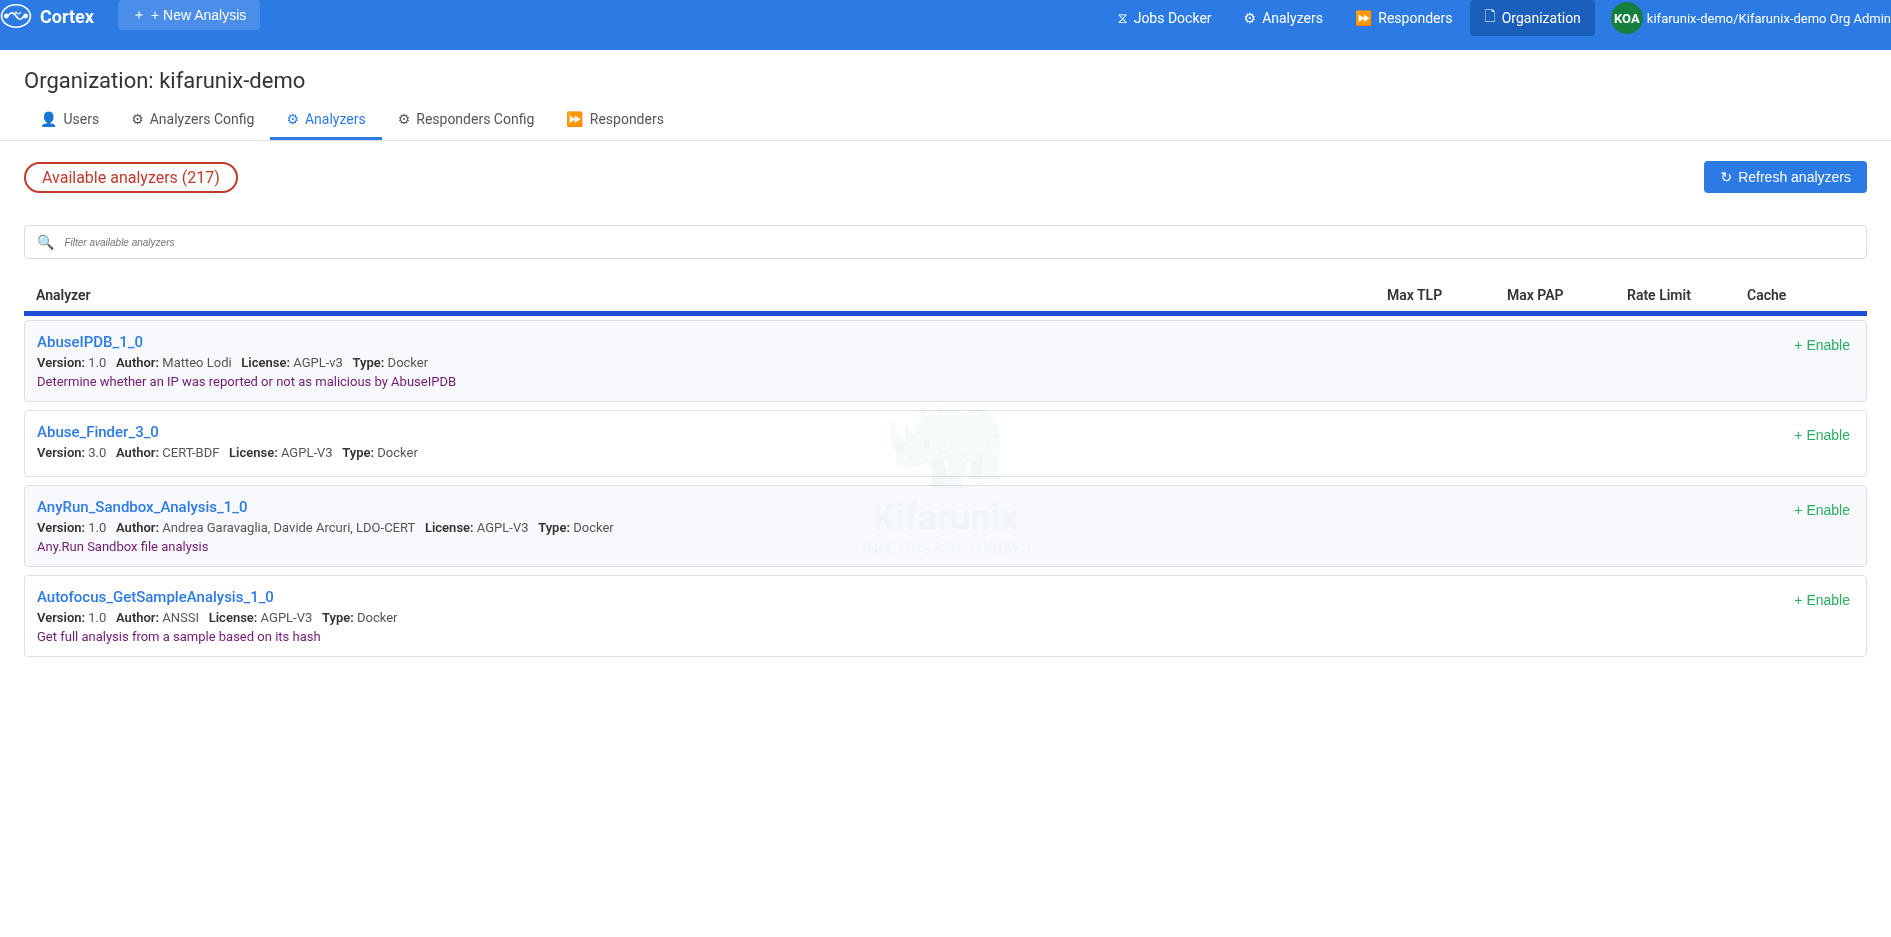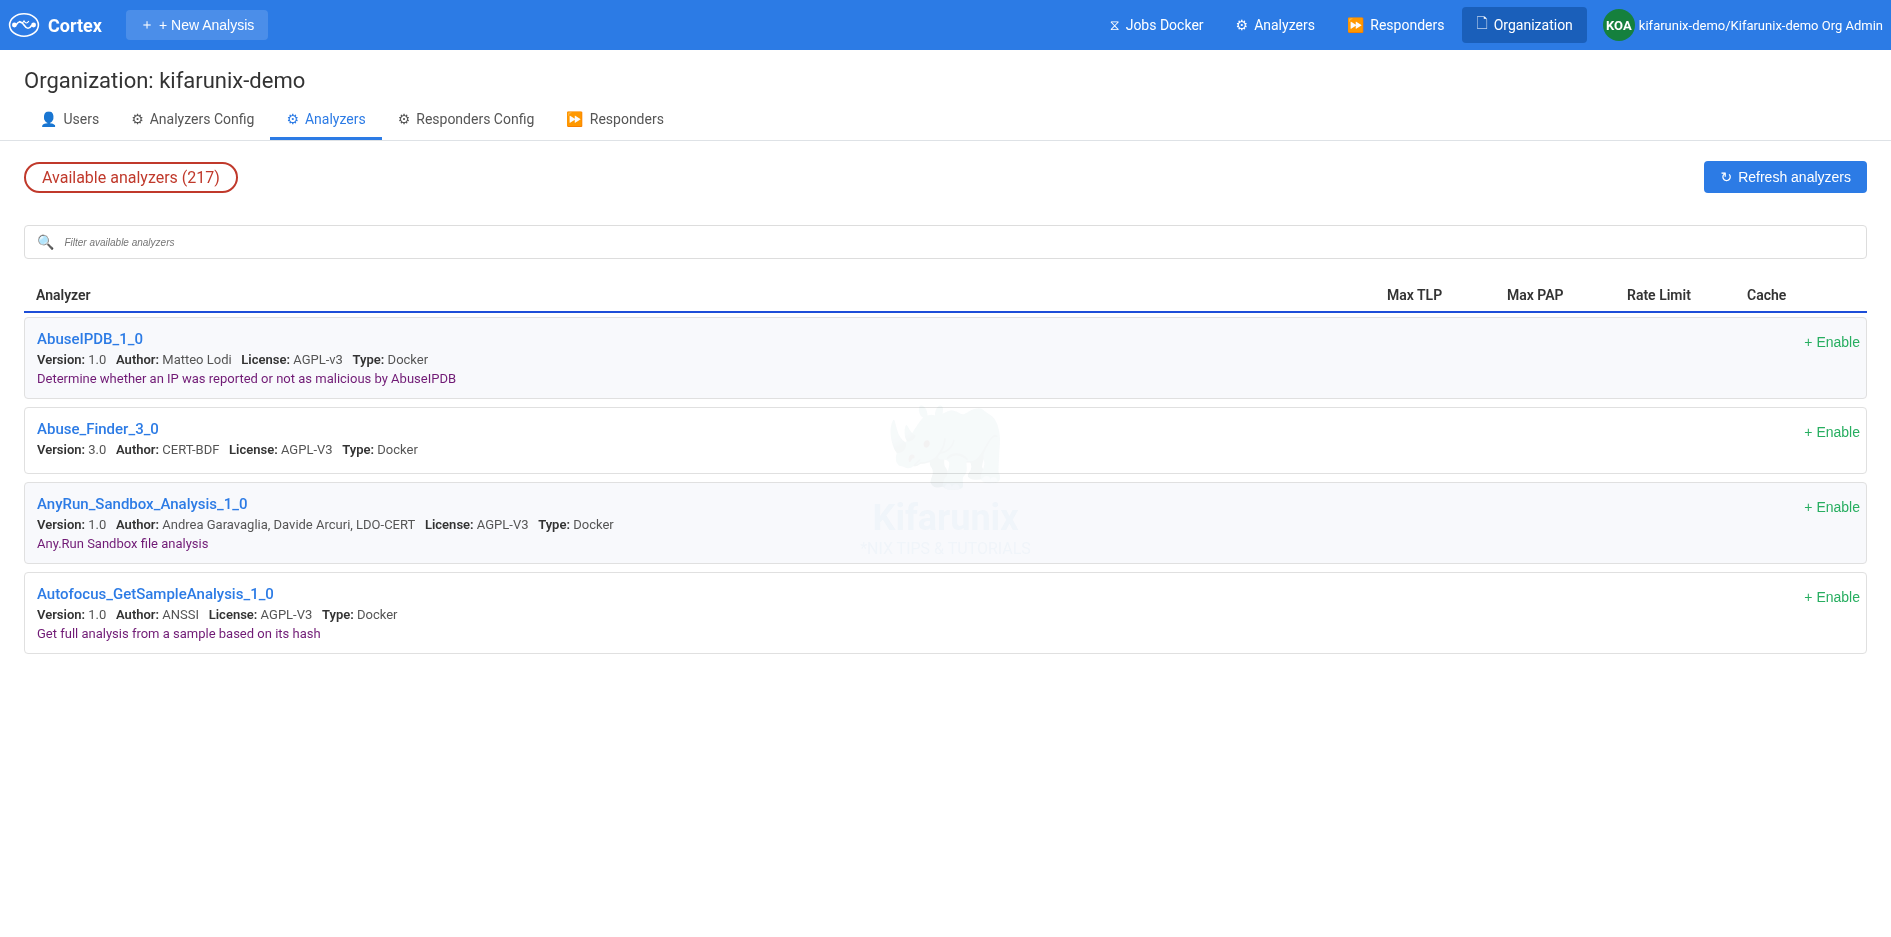--- a/index.html
+++ b/index.html
@@ -3,23 +3,23 @@
   <meta charset="utf-8">
   <style>
     * { box-sizing: border-box; margin: 0; padding: 0; }
     body { font-family: -apple-system, BlinkMacSystemFont, 'Segoe UI', Roboto, Arial, sans-serif; font-size: 14px; color: #333; background: #f5f5f5; }
 
     
     .navbar {
       background: #2c7be5;
       color: white;
       display: flex;
-      align-items: center;
+      align-items: flex-start;
       height: 50px;
-      padding: 0 8px;
+      padding: 0 0;
       gap: 0;
     }
     .navbar-brand {
       display: flex;
       align-items: center;
       gap: 8px;
       color: white;
       font-weight: bold;
       font-size: 18px;
       margin-right: 24px;
@@ -164,29 +164,29 @@
     }
 
     
     .table-header {
       display: grid;
       grid-template-columns: 1fr 120px 120px 120px 120px;
       padding: 8px 0 8px 12px;
       font-weight: 600;
       color: #333;
       font-size: 14px;
-      border-bottom: 2px solid #1d4ed8;
+      border-bottom: 5px solid #1d4ed8;
       margin-bottom: 4px;
     }
 
     
     .analyzer-row {
       border: 1px solid #e0e0e0;
       border-radius: 4px;
-      padding: 12px 6px 12px 12px;
+      padding: 12px 16px 12px 12px;
       margin-bottom: 8px;
       display: grid;
       grid-template-columns: 1fr auto;
       background: #f8f9fc;
       gap: 20px;
     }
     .analyzer-row:nth-child(odd) { background: #f8f9fc; }
     .analyzer-row:nth-child(even) { background: white; }
     .analyzer-name {
       color: #2c7be5;

